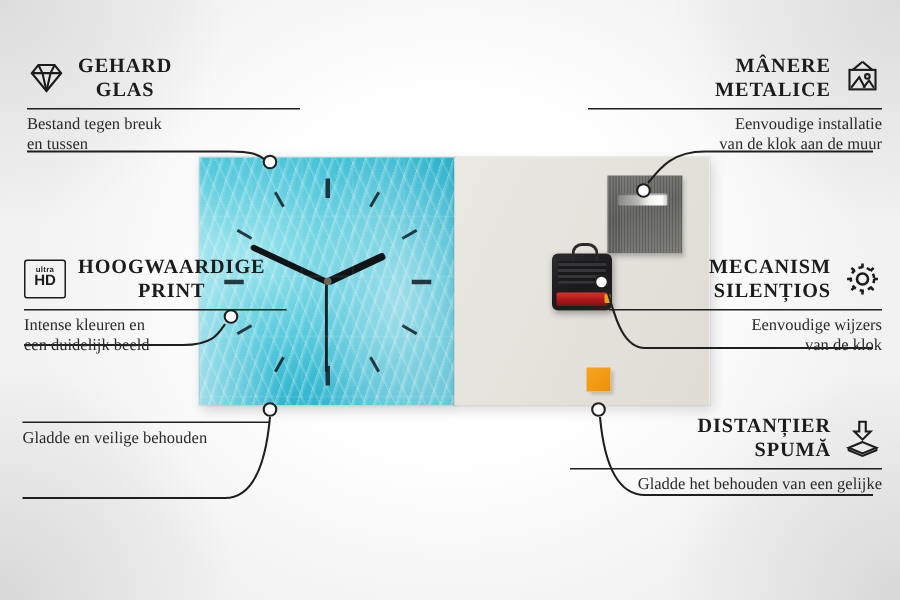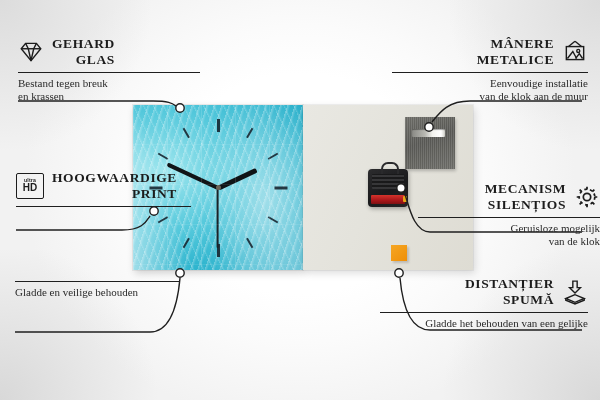--- a/index.html
+++ b/index.html
@@ -102,35 +102,35 @@
   
   .callout{position:absolute;}
   .co-head{display:flex;align-items:center;gap:8px;}
   .co-title{font-size:13.5px;line-height:15.5px;letter-spacing:.6px;color:#1c1c1c;font-weight:bold;text-transform:uppercase;}
   .co-rule{height:1.4px;background:#1f1f1f;margin-top:5px;}
   .co-sub{font-size:11px;line-height:12.4px;color:#2a2a2a;margin-top:4px;}
   .ico{width:37px;height:26px;flex:0 0 26px;color:#1c1c1c;}
   .ico svg{display:block;width:26px;height:26px;}
 
   .left .co-head{justify-content:flex-start;}
-  .left .co-title{text-align:right;}
+  .left .co-title{text-align:center;}
   .left .co-sub{text-align:left;}
   .right .co-head{justify-content:flex-end;flex-direction:row;}
   .right .co-title{text-align:right;}
   .right .co-sub{text-align:right;}
 
   #c1{left:18px;top:36px;width:200px;}
   #c1 .co-rule{width:182px;}
   #c2{left:16px;top:170px;width:200px;}
   #c2 .co-rule{width:175px;}
   #c3{left:15px;top:276px;width:200px;}
   #c3 .co-rule{width:165px;}
   #c4{right:12px;top:36px;width:210px;}
   #c4 .co-rule{width:196px;margin-left:auto;}
-  #c5{right:0;top:170px;width:210px;margin-top:11px;}
+  #c5{right:12px;top:170px;width:210px;}
   #c5 .co-rule{width:182px;margin-left:auto;}
   #c6{right:12px;top:276px;width:232px;}
   #c6 .co-rule{width:208px;margin-left:auto;}
 
   #wires{position:absolute;left:0;top:0;width:600px;height:400px;pointer-events:none;}
 
   .hd-badge{
     width:26px;height:24px;border:1.6px solid #1c1c1c;border-radius:2px;
     display:flex;flex-direction:column;align-items:center;justify-content:center;line-height:1;
   }
@@ -219,38 +219,42 @@
         </svg>
       </span>
       <span class="co-title">
         <span>GEHARD</span><br>
         <span>GLAS</span>
       </span>
     </div>
     <div class="co-rule"></div>
     <div class="co-sub">
       <span>Bestand tegen breuk</span><br>
-      <span>en krassen</span>
+      <span>en tussen</span>
     </div>
   </div>
 
   <div class="callout left" id="c2">
     <div class="co-head">
       <span class="ico">
         <span class="hd-badge">
           <span class="u">ultra</span>
           <span class="h">HD</span>
         </span>
       </span>
       <span class="co-title">
         <span>HOOGWAARDIGE</span><br>
         <span>PRINT</span>
       </span>
     </div>
     <div class="co-rule"></div>
+    <div class="co-sub">
+      <span>Intense kleuren en</span><br>
+      <span>een duidelijk beeld</span>
+    </div>
   </div>
 
   <div class="callout left" id="c3">
     <div class="co-rule"></div>
     <div class="co-sub">
       <span>Gladde en veilige behouden</span>
     </div>
   </div>
 
   <div class="callout right" id="c4">
@@ -287,21 +291,21 @@
         <svg viewBox="0 0 24 24" fill="none" stroke="currentColor" stroke-width="1.6">
           <circle cx="12" cy="12" r="3.4"></circle>
           <path d="M12 2.5 v2.6 M12 18.9 v2.6 M2.5 12 h2.6 M18.9 12 h2.6
                    M5.2 5.2 l1.9 1.9 M16.9 16.9 l1.9 1.9 M18.8 5.2 l-1.9 1.9 M7.1 16.9 l-1.9 1.9"></path>
           <circle cx="12" cy="12" r="7.2" stroke-dasharray="2.6 2.6"></circle>
         </svg>
       </span>
     </div>
     <div class="co-rule"></div>
     <div class="co-sub">
-      <span>Geruisloze mogelijk</span><br>
+      <span>Eenvoudige wijzers</span><br>
       <span>van de klok</span>
     </div>
   </div>
 
   <div class="callout right" id="c6">
     <div class="co-head">
       <span class="co-title">
         <span>DISTANȚIER</span><br>
         <span>SPUMĂ</span>
       </span>

